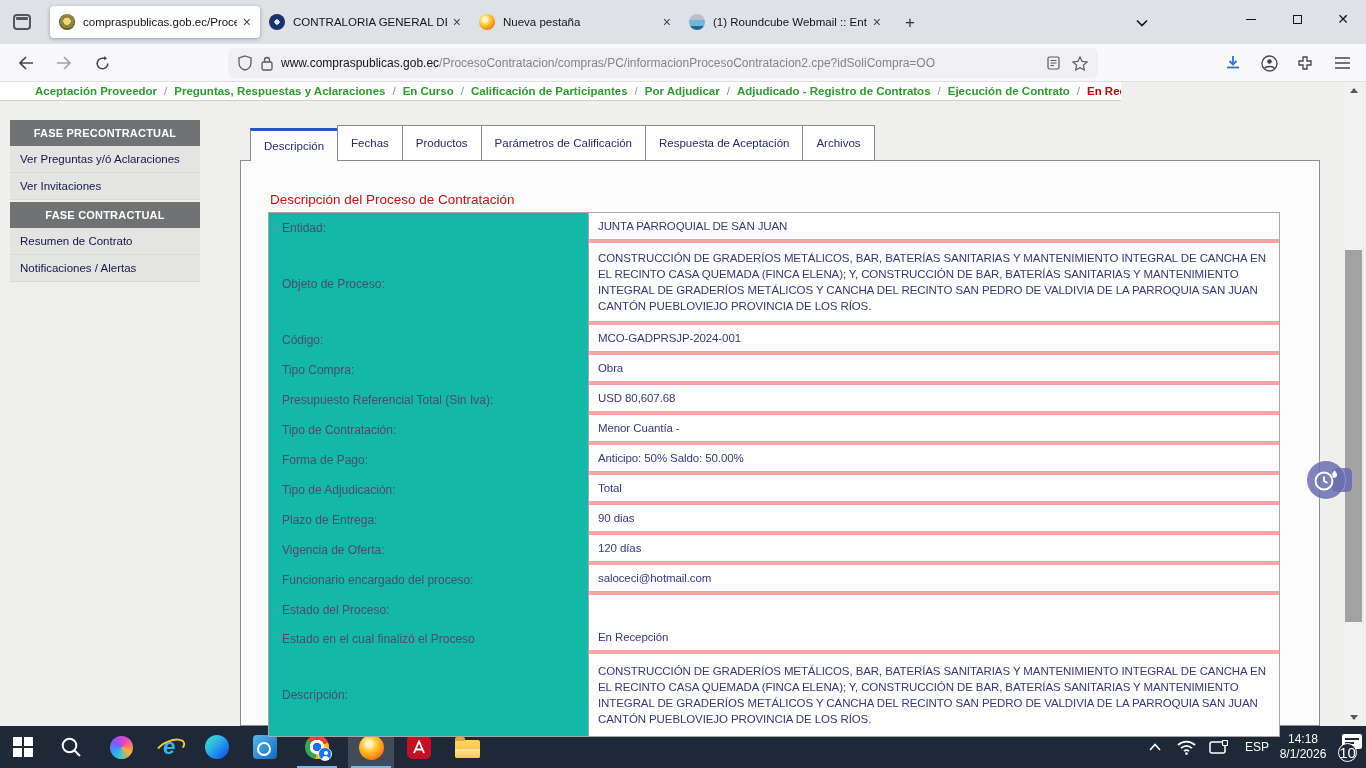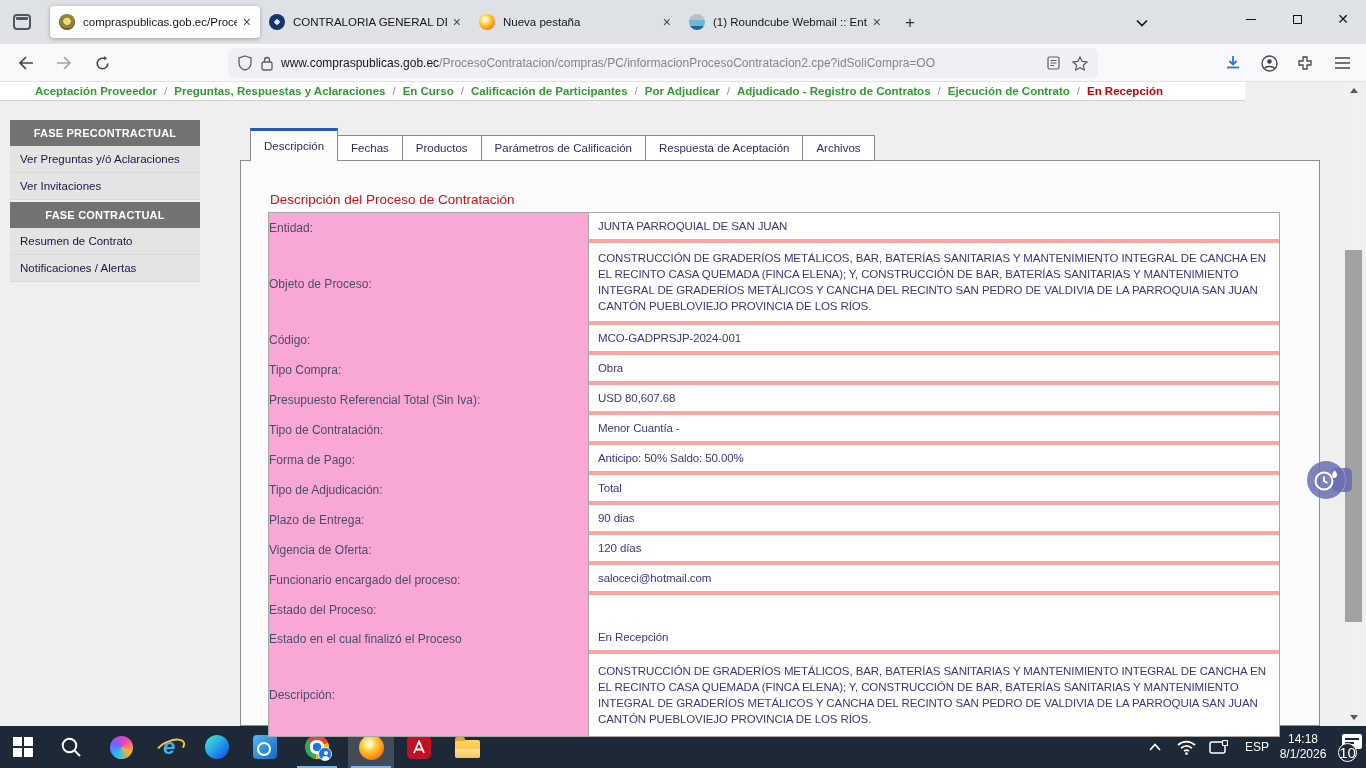--- a/index.html
+++ b/index.html
@@ -39,50 +39,50 @@
   .navbar { position:absolute; left:0; top:44px; width:1366px; height:38px; background:#f9f9fb;
     border-bottom:1px solid #e1e1e5; }
   .navbtn { position:absolute; top:7px; width:28px; height:24px; display:flex; align-items:center; justify-content:center; }
   .urlbar { position:absolute; left:228px; top:48px; width:870px; height:30px; background:#f0f0f4;
     border-radius:6px; display:flex; align-items:center; padding:0 10px; }
   .urlbar .urltext { flex:1; font-size:12px; white-space:nowrap; overflow:hidden; margin-left:8px; }
   .urltext .dom { color:#15141a; } .urltext .pth { color:#84848c; }
   .navicon-right { position:absolute; top:50px; width:28px; height:26px; display:flex; align-items:center; justify-content:center; }
 
   
-  .bcrumb { position:absolute; left:0; top:82px; width:1245px; height:19px; background:#fff;
+  .bcrumb { position:absolute; left:0; top:82px; width:1121px; height:19px; background:#fff;
     border-bottom:1px solid #cfcfcf; display:flex; align-items:center; padding-left:35px;
     font-size:11.5px; font-weight:700; color:#2e9c2e; white-space:nowrap; overflow:hidden; }
   .bcrumb .sep { color:#909090; font-weight:400; margin:0 7px; }
   .bcrumb .cur { color:#cc0000; }
 
   
   .pagebg { position:absolute; left:0; top:101px; width:1345px; height:625px; background:#efefed; }
 
   .sidebar { position:absolute; left:10px; top:120px; width:190px; }
   .sb-head { height:26px; background:#707274; color:#fff; font-size:11px; font-weight:700;
     display:flex; align-items:center; justify-content:center; letter-spacing:.2px; }
   .sb-head.second { margin-top:2px; }
   .sb-item { height:27px; background:#e4e4e2; color:#17174c; font-size:11.5px;
     display:flex; align-items:center; padding-left:10px; border-bottom:1px solid #d9d9d7; }
 
   .contentbox { position:absolute; left:240px; top:160px; width:1080px; height:566px;
     background:#fcfcfc; border:1px solid #8f8f8f; }
   .ptabs { position:absolute; left:250px; top:128px; height:33px; display:flex; align-items:flex-end; z-index:3; }
-  .ptab { height:26px; background:#fff; border:1px solid #8a8a8a; display:flex; align-items:center;
+  .ptab { height:36px; background:#fff; border:1px solid #8a8a8a; display:flex; align-items:center;
     padding:0 13px; font-size:11.5px; color:#2b2b6e; margin-right:-1px; }
   .ptab.active { height:33px; border-top:3px solid #2456c4; border-bottom:none; background:#fcfcfc; }
   .ctitle { position:absolute; left:270px; top:192px; font-size:13.5px; color:#cc1111; z-index:2; }
 
   .dtable { position:absolute; left:268px; top:212px; width:1012px; border:1px solid #a8a8a8;
     background:#fff; z-index:2; }
   .trow { display:flex; min-height:29px; }
   .trow.tall { min-height:82px; }
-  .tlabel { width:320px; flex:none; background:#f9a8d4; color:#4c4c6c; font-size:12px;
-    display:flex; align-items:center; border-right:1px solid #a8a8a8; }
+  .tlabel { width:320px; flex:none; background:#14b8a6; color:#4c4c6c; font-size:12px;
+    display:flex; align-items:center; padding-left:13px; border-right:1px solid #a8a8a8; }
   .tvalue { flex:1; color:#38387e; font-size:11.5px; letter-spacing:-0.1px; line-height:16px;
     display:flex; align-items:center; padding:5px 8px 5px 9px; }
   .trow:not(:last-child) .tvalue { border-bottom:4px solid #fca5a5; }
   .trow.boldval .tvalue { color:#000; font-weight:700; font-size:12px; }
 
   
   .pagesb { position:absolute; left:1345px; top:82px; width:17px; height:644px; background:#f1f1f2; }
   .sb-btn { position:absolute; left:0; width:17px; height:17px; display:flex; align-items:center; justify-content:center; }
   .sb-up { top:0; } .sb-down { bottom:0; }
   .tri-up { width:0; height:0; border-left:4px solid transparent; border-right:4px solid transparent; border-bottom:5px solid #5a5a5a; }

